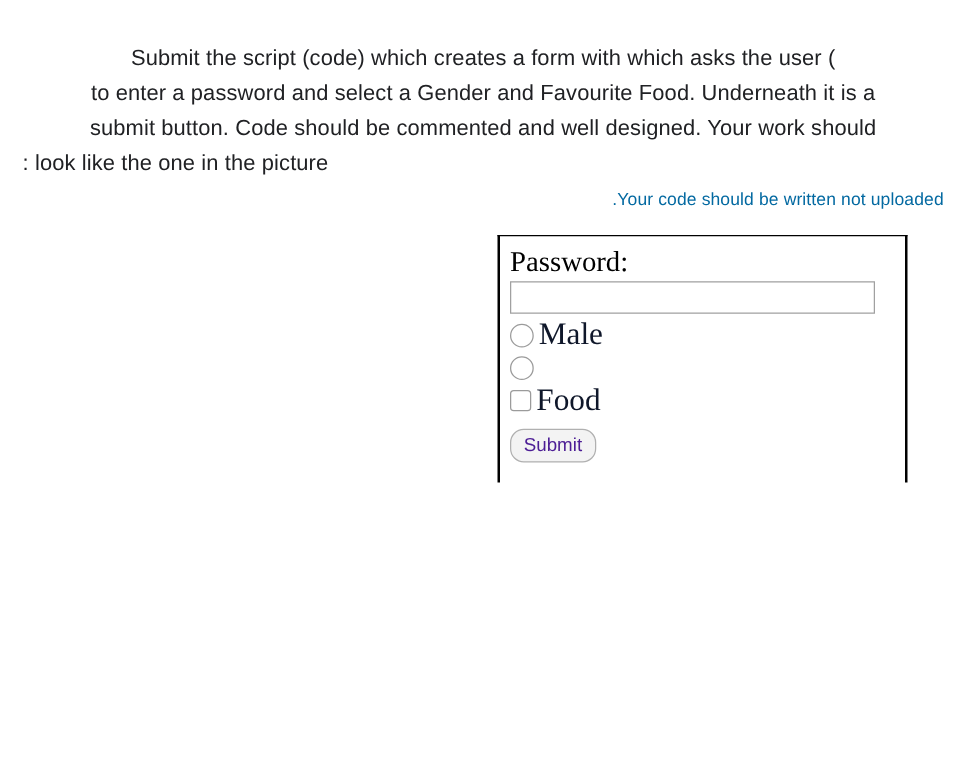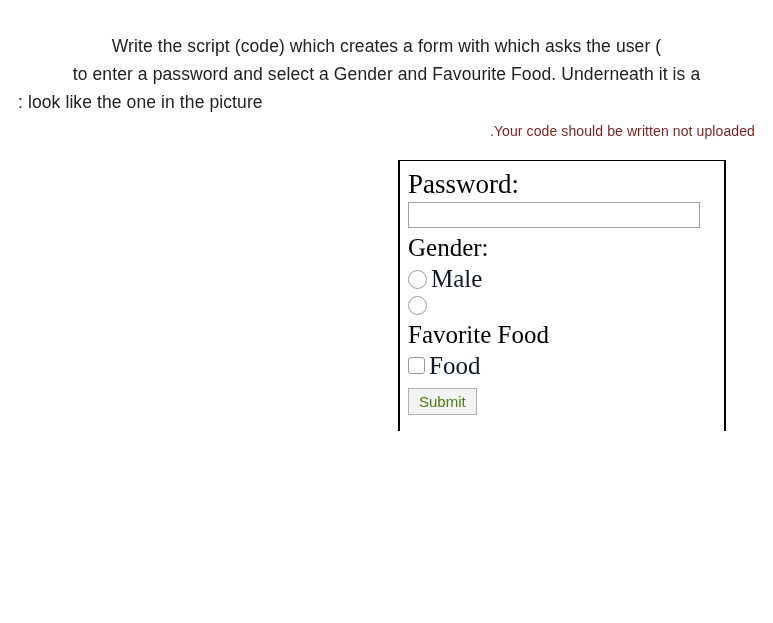--- a/index.html
+++ b/index.html
@@ -21,36 +21,36 @@
     font-size: 17.5px;
     line-height: 1.6;
     color: #202124;
     letter-spacing: 0.1px;
   }
   .q-line { text-align: center; }
   .q-line.right { text-align: left; }
   .subnote {
     font-family: Arial, sans-serif;
     font-size: 14px;
-    color: #7f1d1d;
+    color: #0369a1;
     text-align: right;
     margin-top: 4px;
   }
   .form-wrap {
     margin-top: 18px;
     margin-left: 380px;
     width: 328px;
     border: 2px solid #000;
     border-top-width: 1px;
     border-bottom: none;
     padding: 6px 8px 16px 8px;
     font-family: "Times New Roman", Times, serif;
   }
   .flabel {
-    font-size: 27px;
+    font-size: 23px;
     color: #000;
     margin: 2px 0 2px 0;
   }
   .pw-input {
     width: 292px;
     height: 26px;
     border: 1px solid #a0a0a0;
     background: #fff;
     padding: 2px 4px;
     font-size: 15px;
@@ -84,54 +84,53 @@
     border-radius: 3px;
     flex: 0 0 auto;
     background: #fff;
   }
   .submit-btn {
     margin-top: 6px;
     font-family: Arial, sans-serif;
     font-size: 15px;
     padding: 4px 10px;
     border: 1px solid #b0b0b0;
-    border-radius: 0;
+    border-radius: 11px;
     background: #f3f3f3;
-    color: #4d7c0f;
+    color: #4c1d95;
     cursor: pointer;
   }
 </style>
 </head>
 <body>
 
 <div class="page">
 
   <div class="question">
-    <div class="q-line">Write the script (code) which creates a form with which asks the user (</div>
+    <div class="q-line">Submit the script (code) which creates a form with which asks the user (</div>
     <div class="q-line">to enter a password and select a Gender and Favourite Food. Underneath it is a</div>
+    <div class="q-line">submit button. Code should be commented and well designed. Your work should</div>
     <div class="q-line right">: look like the one in the picture</div>
     <div class="subnote">.Your code should be written not uploaded</div>
   </div>
 
   <div class="form-wrap">
 
     <div class="flabel">Password:</div>
     <input class="pw-input" type="password" value="" style="">
 
-    <div class="section-title">Gender:</div>
 
     <div class="opt">
       <span class="radio"></span>
       <span>Male</span>
     </div>
     <div class="opt">
       <span class="radio"></span>
     </div>
 
-    <div class="section-title">Favorite Food</div>
 
     <div class="opt">
       <span class="checkbox"></span>
       <span>Food</span>
     </div>
 
     <button class="submit-btn">Submit</button>
 
   </div>
 

